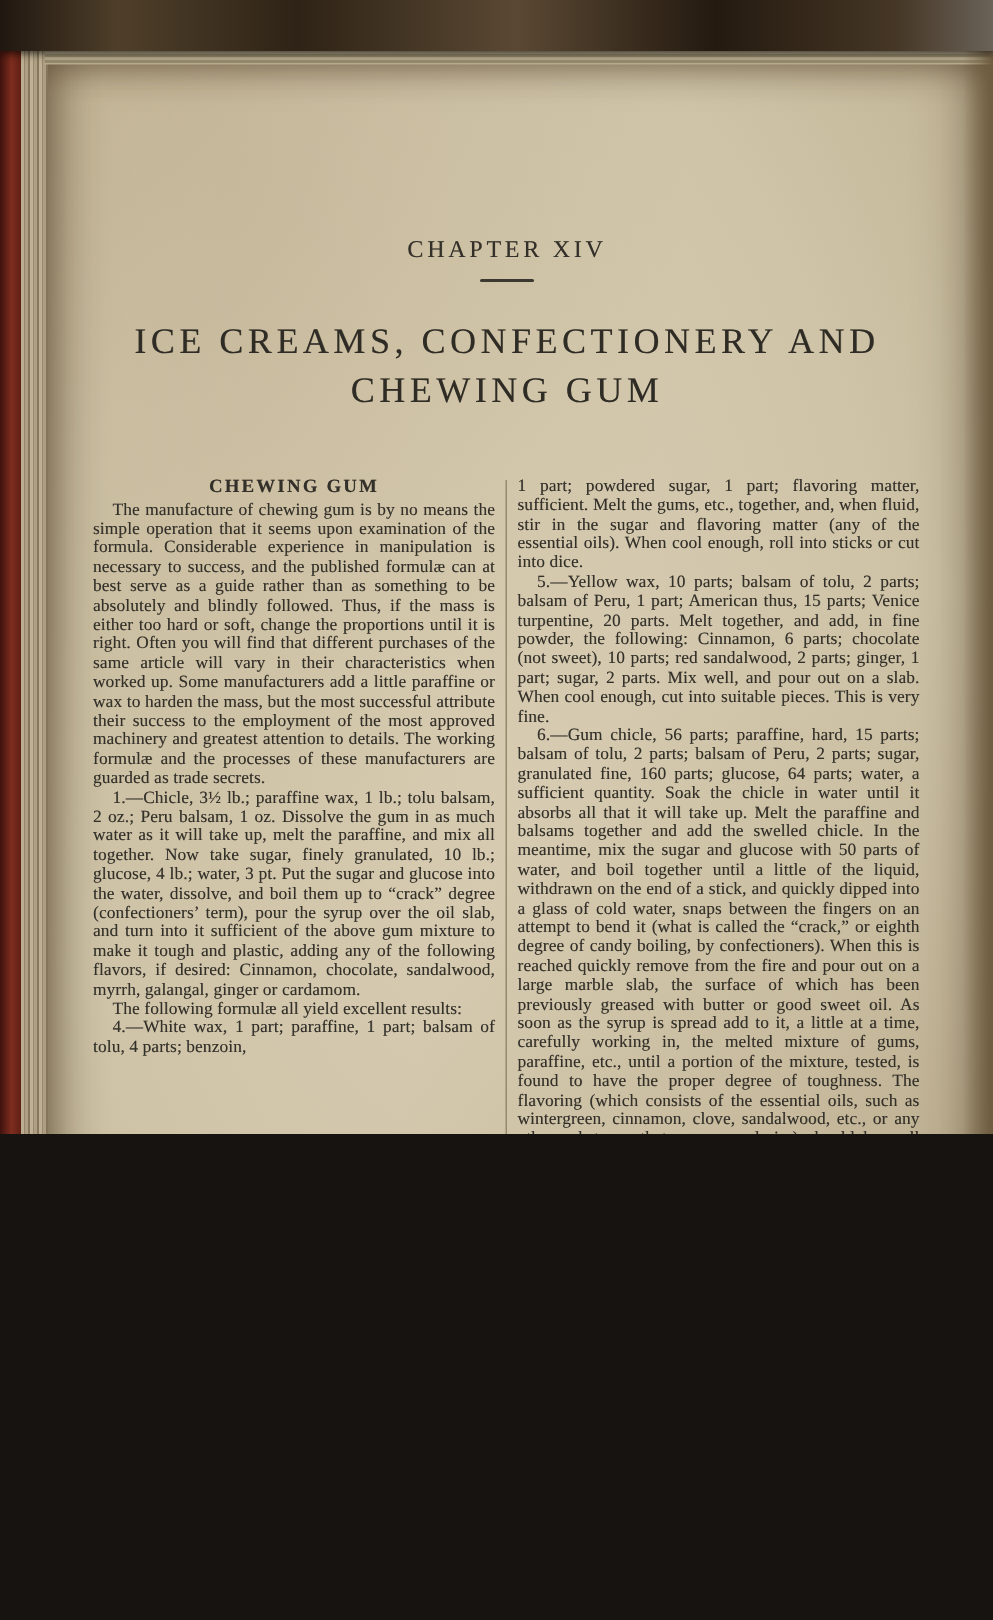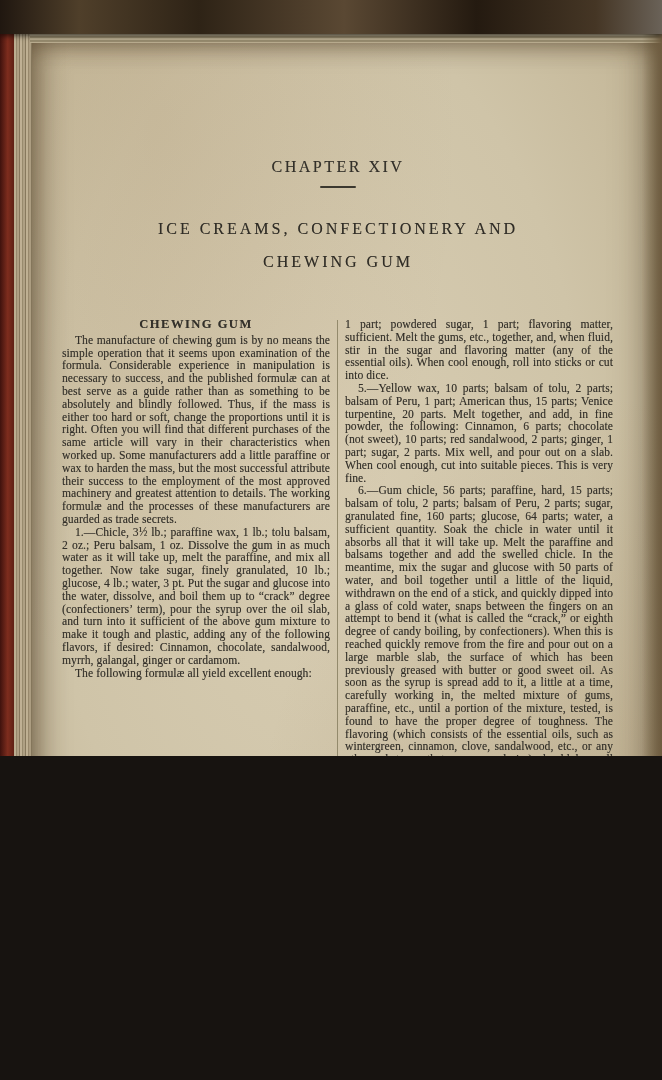--- a/index.html
+++ b/index.html
@@ -63,21 +63,21 @@
   .chapter {
     margin-top: 116px; text-align: center;
     font-size: 16px; letter-spacing: 2.5px;
   }
   .chapter-rule {
     width: 36px; height: 2px; background: #3b382f; margin: 10px auto 0;
     border-radius: 1px;
   }
   .title {
     margin: 24px 0 16px; text-align: center; font-weight: normal;
-    font-size: 16px; letter-spacing: 3px; line-height: 33px; color: #2f2c26;
+    font-size: 24px; letter-spacing: 3px; line-height: 33px; color: #2f2c26;
   }
   .columns {
     display: flex; margin-top: 40px; min-height: 624px; align-items: stretch;
   }
   .col {
     width: 268px; font-size: 11.5px; line-height: 12.8px;
     text-align: justify; letter-spacing: 0.1px;
   }
   .divider { width: 1px; background: #938a6c; margin: 2px 7px 0; }
   .col h2 {
@@ -111,21 +111,22 @@
       <h1 class="title">
         <span>ICE CREAMS, CONFECTIONERY AND</span><br>
         <span>CHEWING GUM</span>
       </h1>
 
       <div class="columns">
         <div class="col">
           <h2>CHEWING GUM</h2>
           <p>The manufacture of chewing gum is by no means the simple operation that it seems upon examination of the formula. Considerable experience in manipulation is necessary to success, and the published formulæ can at best serve as a guide rather than as something to be absolutely and blindly followed. Thus, if the mass is either too hard or soft, change the proportions until it is right. Often you will find that different purchases of the same article will vary in their characteristics when worked up. Some manufacturers add a little paraffine or wax to harden the mass, but the most successful attribute their success to the employment of the most approved machinery and greatest attention to details. The working formulæ and the processes of these manufacturers are guarded as trade secrets.</p>
           <p>1.—Chicle, 3½ lb.; paraffine wax, 1 lb.; tolu balsam, 2 oz.; Peru balsam, 1 oz. Dissolve the gum in as much water as it will take up, melt the paraffine, and mix all together. Now take sugar, finely granulated, 10 lb.; glucose, 4 lb.; water, 3 pt. Put the sugar and glucose into the water, dissolve, and boil them up to “crack” degree (confectioners’ term), pour the syrup over the oil slab, and turn into it sufficient of the above gum mixture to make it tough and plastic, adding any of the following flavors, if desired: Cinnamon, chocolate, sandalwood, myrrh, galangal, ginger or cardamom.</p>
-          <p>The following formulæ all yield excellent enough:</p>
+          <p>The following formulæ all yield excellent results:</p>
+          <p>4.—White wax, 1 part; paraffine, 1 part; balsam of tolu, 4 parts; benzoin,</p>
         </div>
 
         <div class="divider"></div>
 
         <div class="col">
           <p class="cont">1 part; powdered sugar, 1 part; flavoring matter, sufficient. Melt the gums, etc., together, and, when fluid, stir in the sugar and flavoring matter (any of the essential oils). When cool enough, roll into sticks or cut into dice.</p>
           <p>5.—Yellow wax, 10 parts; balsam of tolu, 2 parts; balsam of Peru, 1 part; American thus, 15 parts; Venice turpentine, 20 parts. Melt together, and add, in fine powder, the following: Cinnamon, 6 parts; chocolate (not sweet), 10 parts; red sandalwood, 2 parts; ginger, 1 part; sugar, 2 parts. Mix well, and pour out on a slab. When cool enough, cut into suitable pieces. This is very fine.</p>
           <p>6.—Gum chicle, 56 parts; paraffine, hard, 15 parts; balsam of tolu, 2 parts; balsam of Peru, 2 parts; sugar, granulated fine, 160 parts; glucose, 64 parts; water, a sufficient quantity. Soak the chicle in water until it absorbs all that it will take up. Melt the paraffine and balsams together and add the swelled chicle. In the meantime, mix the sugar and glucose with 50 parts of water, and boil together until a little of the liquid, withdrawn on the end of a stick, and quickly dipped into a glass of cold water, snaps between the fingers on an attempt to bend it (what is called the “crack,” or eighth degree of candy boiling, by confectioners). When this is reached quickly remove from the fire and pour out on a large marble slab, the surface of which has been previously greased with butter or good sweet oil. As soon as the syrup is spread add to it, a little at a time, carefully working in, the melted mixture of gums, paraffine, etc., until a portion of the mixture, tested, is found to have the proper degree of toughness. The flavoring (which consists of the essential oils, such as wintergreen, cinnamon, clove, sandalwood, etc., or any other substance that you may desire) should be well incorporated with the paraffine and gum mixture before adding to the syrup. These are the methods of procedure, and read easily enough, but you will find that it</p>
         </div>
       </div>

